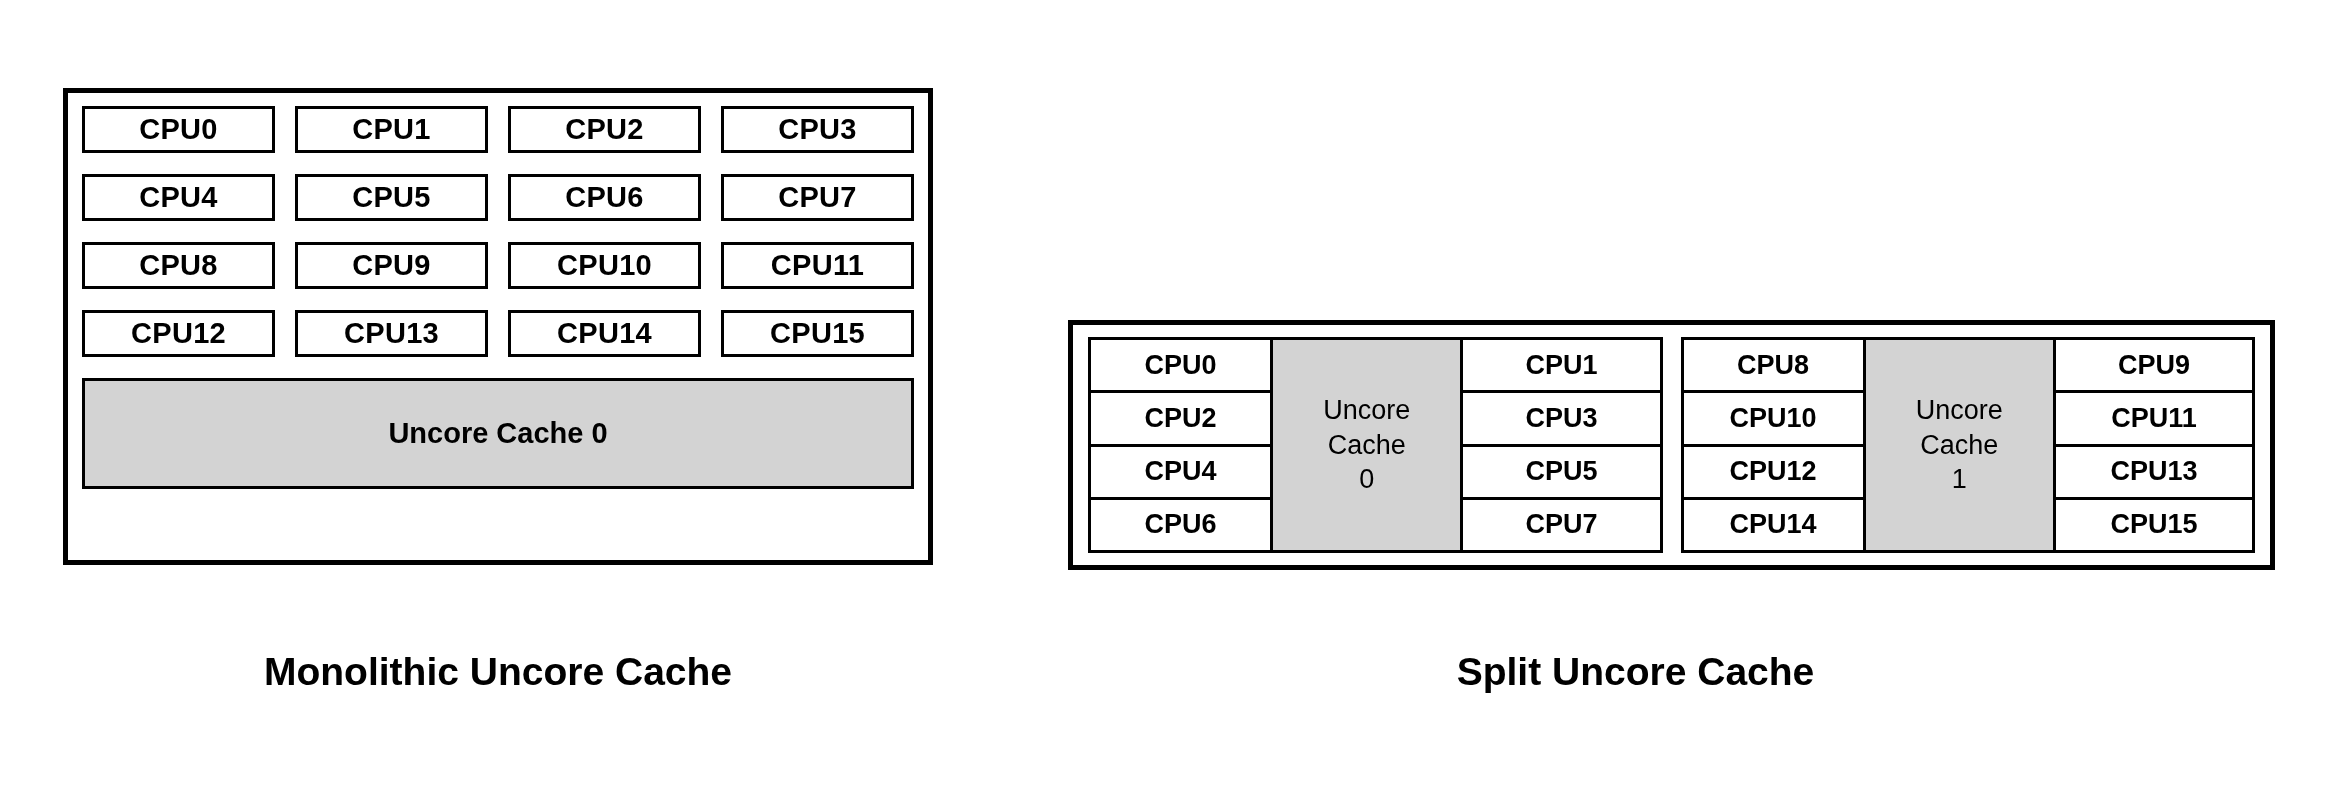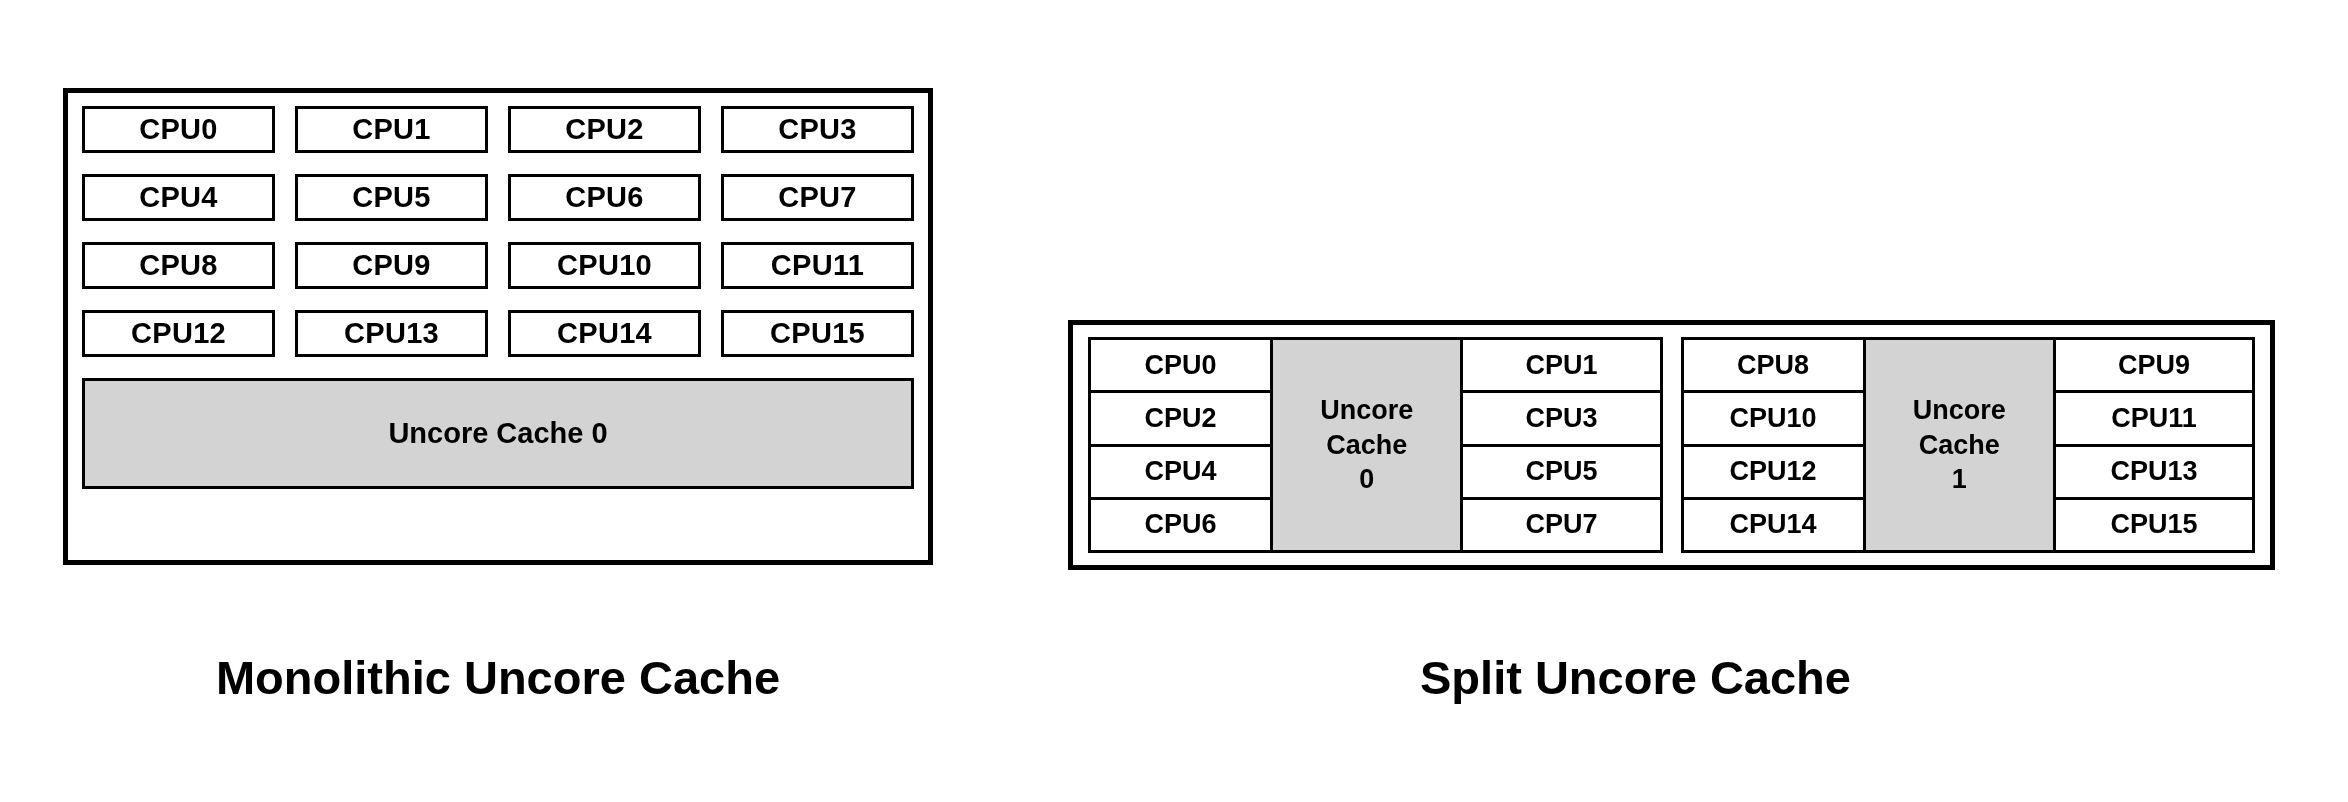--- a/index.html
+++ b/index.html
@@ -123,32 +123,32 @@
     flex: 1 1 auto;
     border-left: 3px solid #000000;
     border-right: 3px solid #000000;
     box-sizing: border-box;
     background: #d3d3d3;
     display: flex;
     flex-direction: column;
     align-items: center;
     justify-content: center;
     font-size: 27px;
-    font-weight: bold;
+    font-weight: normal;
     font-stretch: condensed;
     color: #000000;
     line-height: 1.28;
     text-align: center;
   }
   .cache-column span { display: block; }
 
   
   .caption {
     position: absolute;
-    font-size: 47px;
+    font-size: 39px;
     font-weight: bold;
     font-stretch: condensed;
     color: #000000;
     white-space: nowrap;
   }
   #caption-monolithic {
     left: 0;
     width: 996px;
     top: 650px;
     text-align: center;

